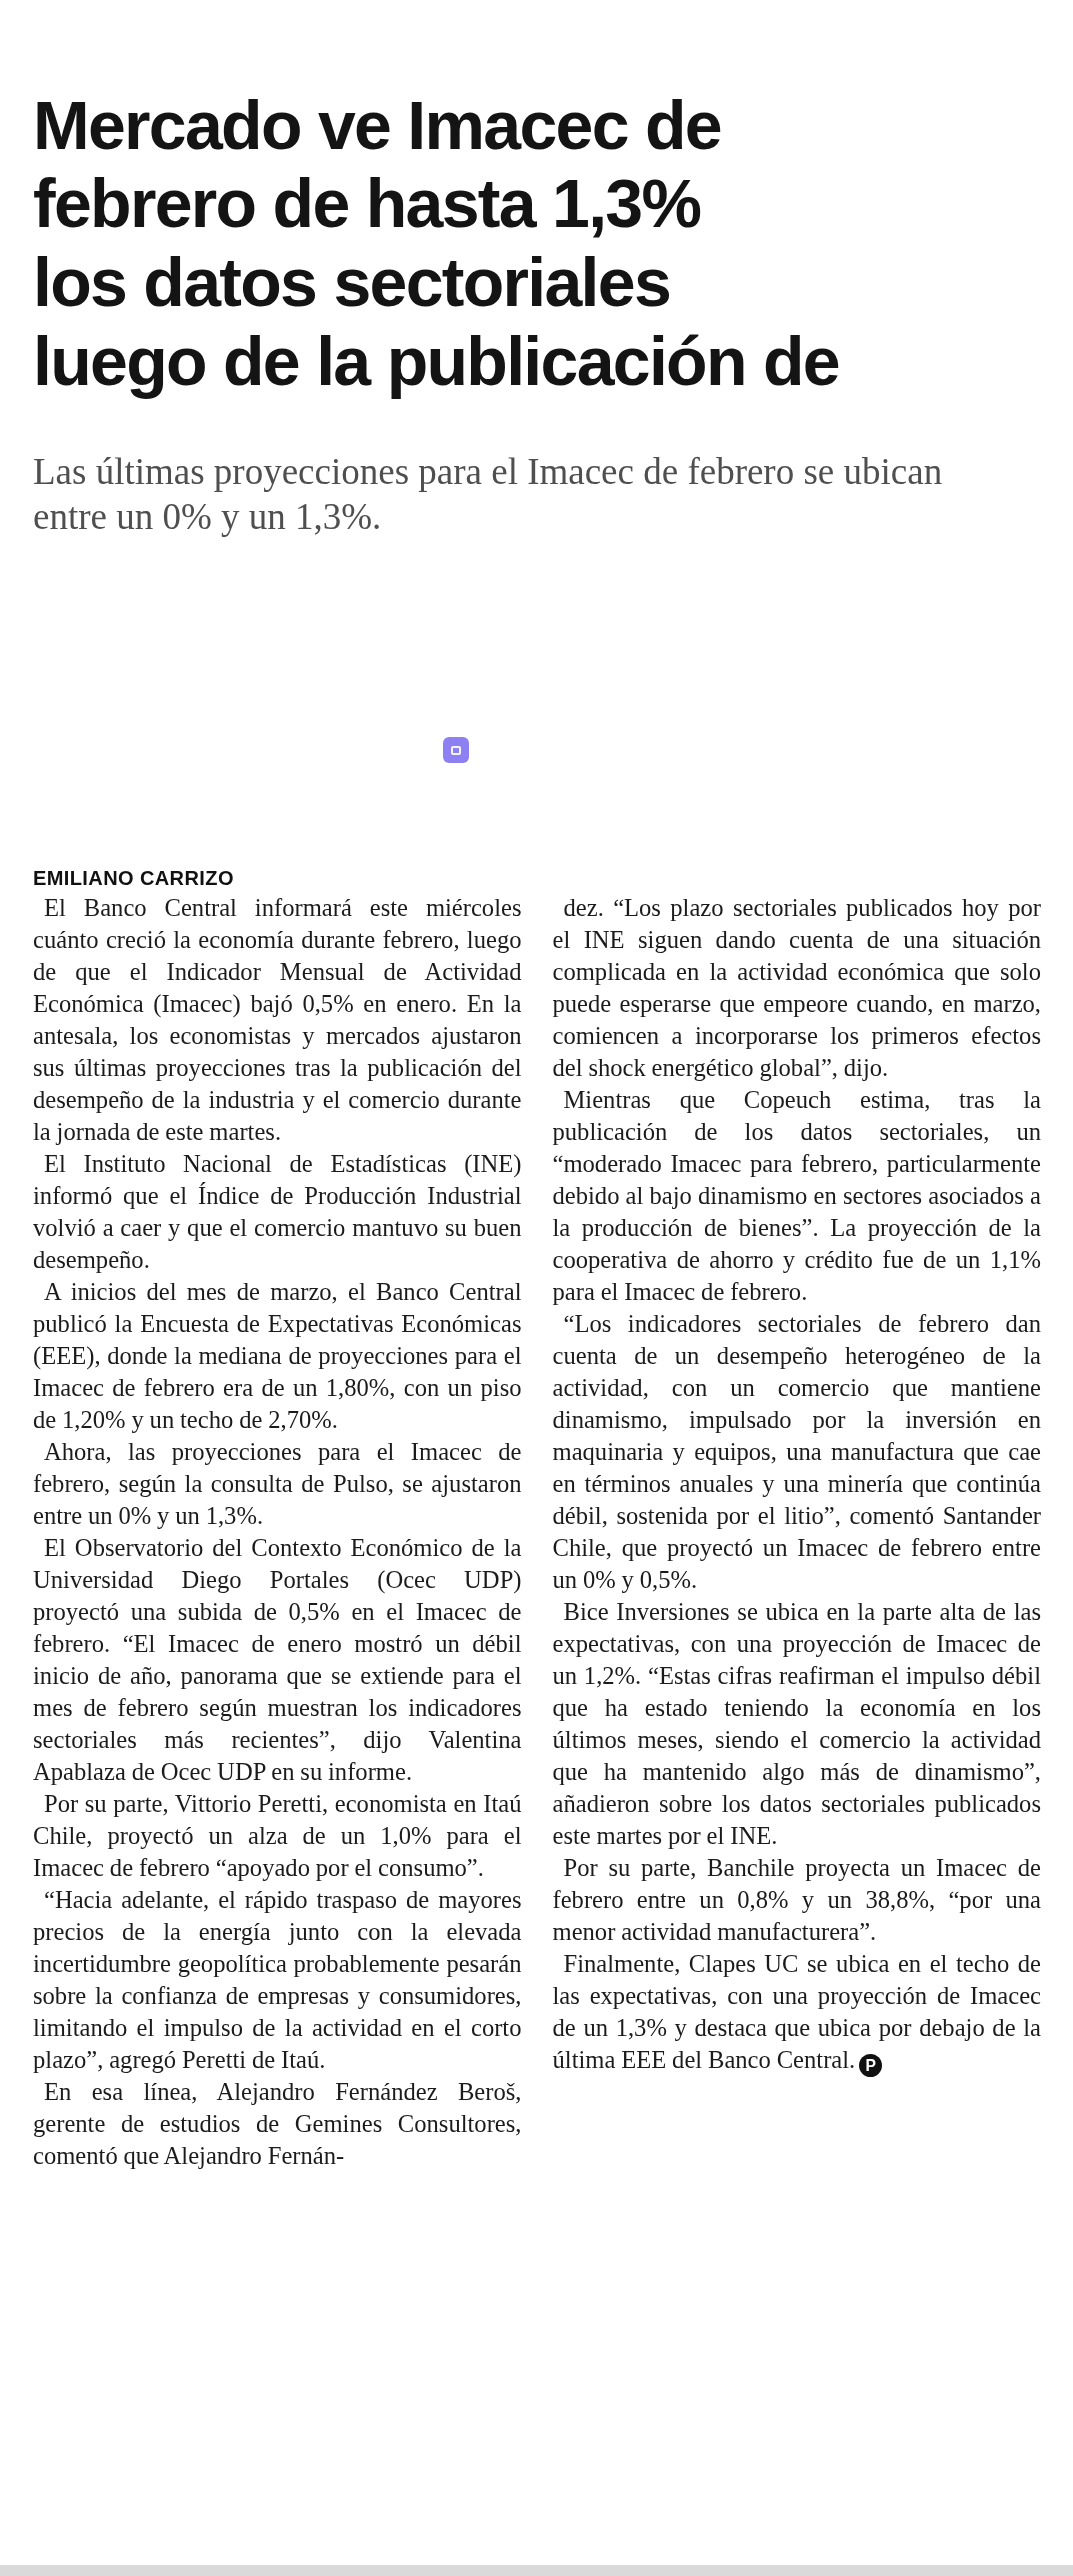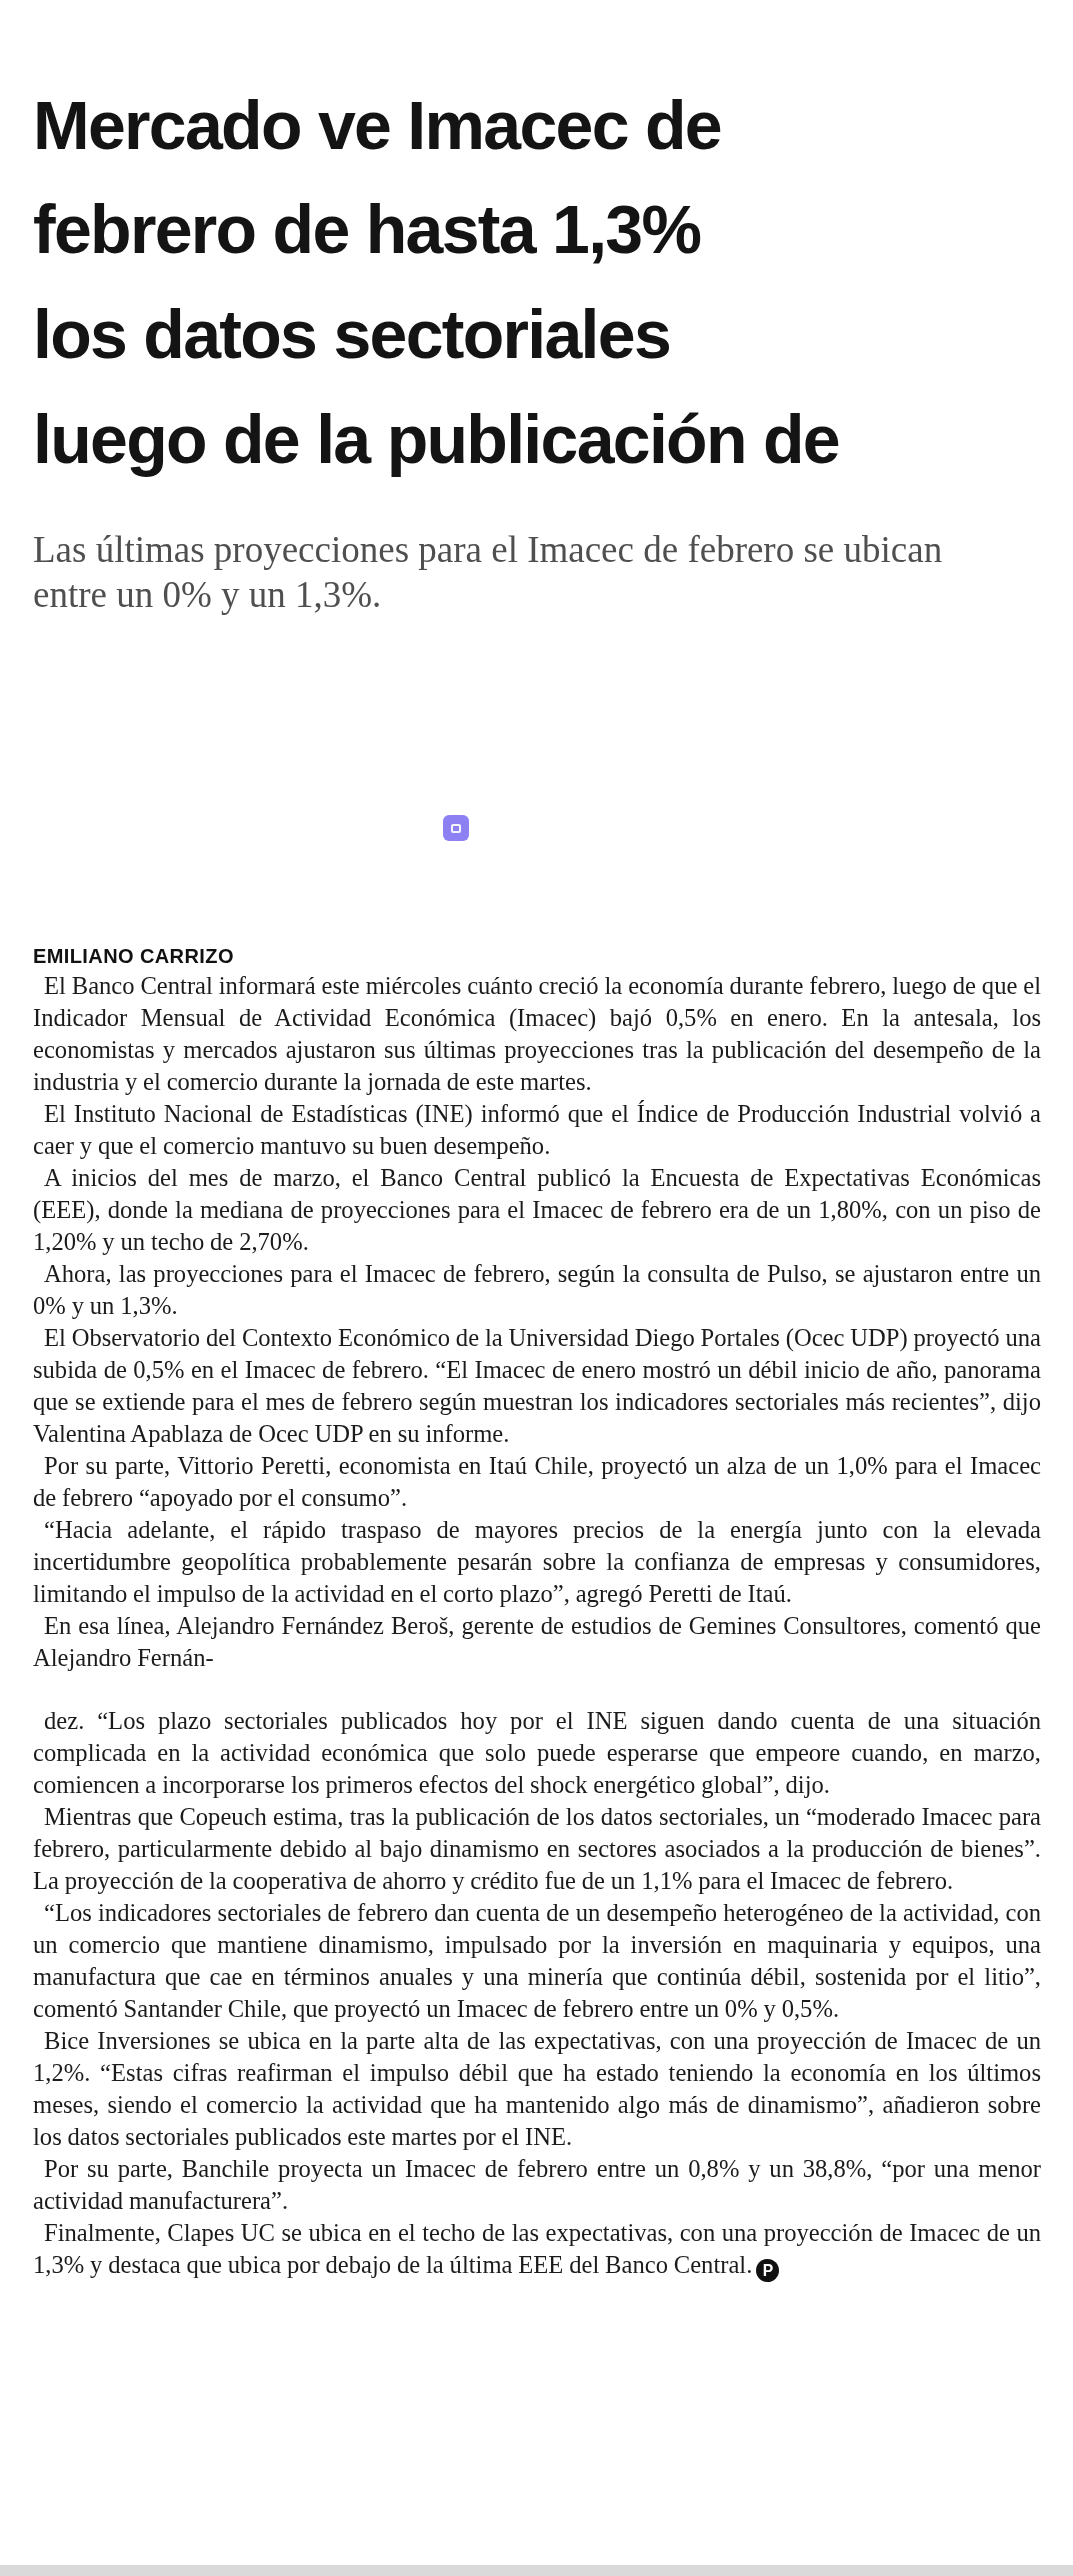--- a/index.html
+++ b/index.html
@@ -16,21 +16,21 @@
   .page { padding: 40px 33px 0 33px; }
 
   .headline {
     font-family: "Liberation Sans", sans-serif;
     font-weight: bold;
     font-size: 68px;
     line-height: 1.16;
     letter-spacing: -1.7px;
     color: #141414;
   }
-  .headline .hl-line { display: block; margin-top: 26px; }
+  .headline .hl-line { display: block; }
 
   .deck {
     margin-top: 48px;
     font-size: 37px;
     line-height: 1.22;
     color: #4f4f4f;
     max-width: 970px;
   }
 
   .embed-area {
@@ -63,21 +63,20 @@
     font-weight: bold;
     font-size: 20px;
     letter-spacing: 0.4px;
     color: #111111;
     margin-bottom: 2px;
   }
 
   .columns {
     display: flex;
     gap: 31px;
-    flex-direction: column;
   }
   .col {
     flex: 1 1 0;
     font-size: 24.6px;
     line-height: 32px;
     text-align: justify;
     color: #1b1b1b;
   }
   .col p {
     margin: 0;

